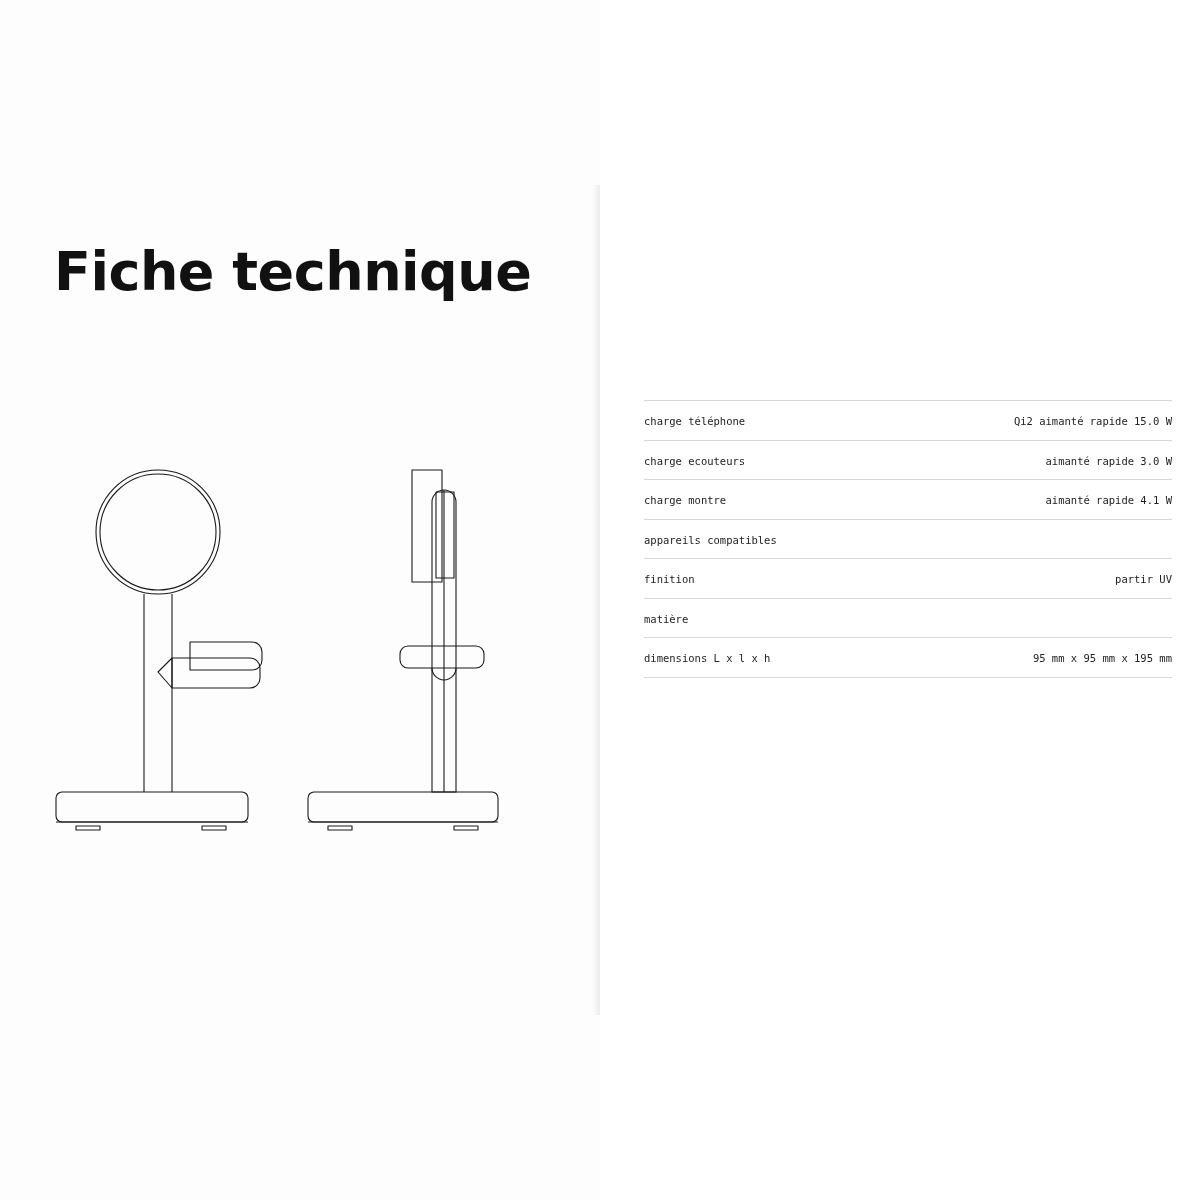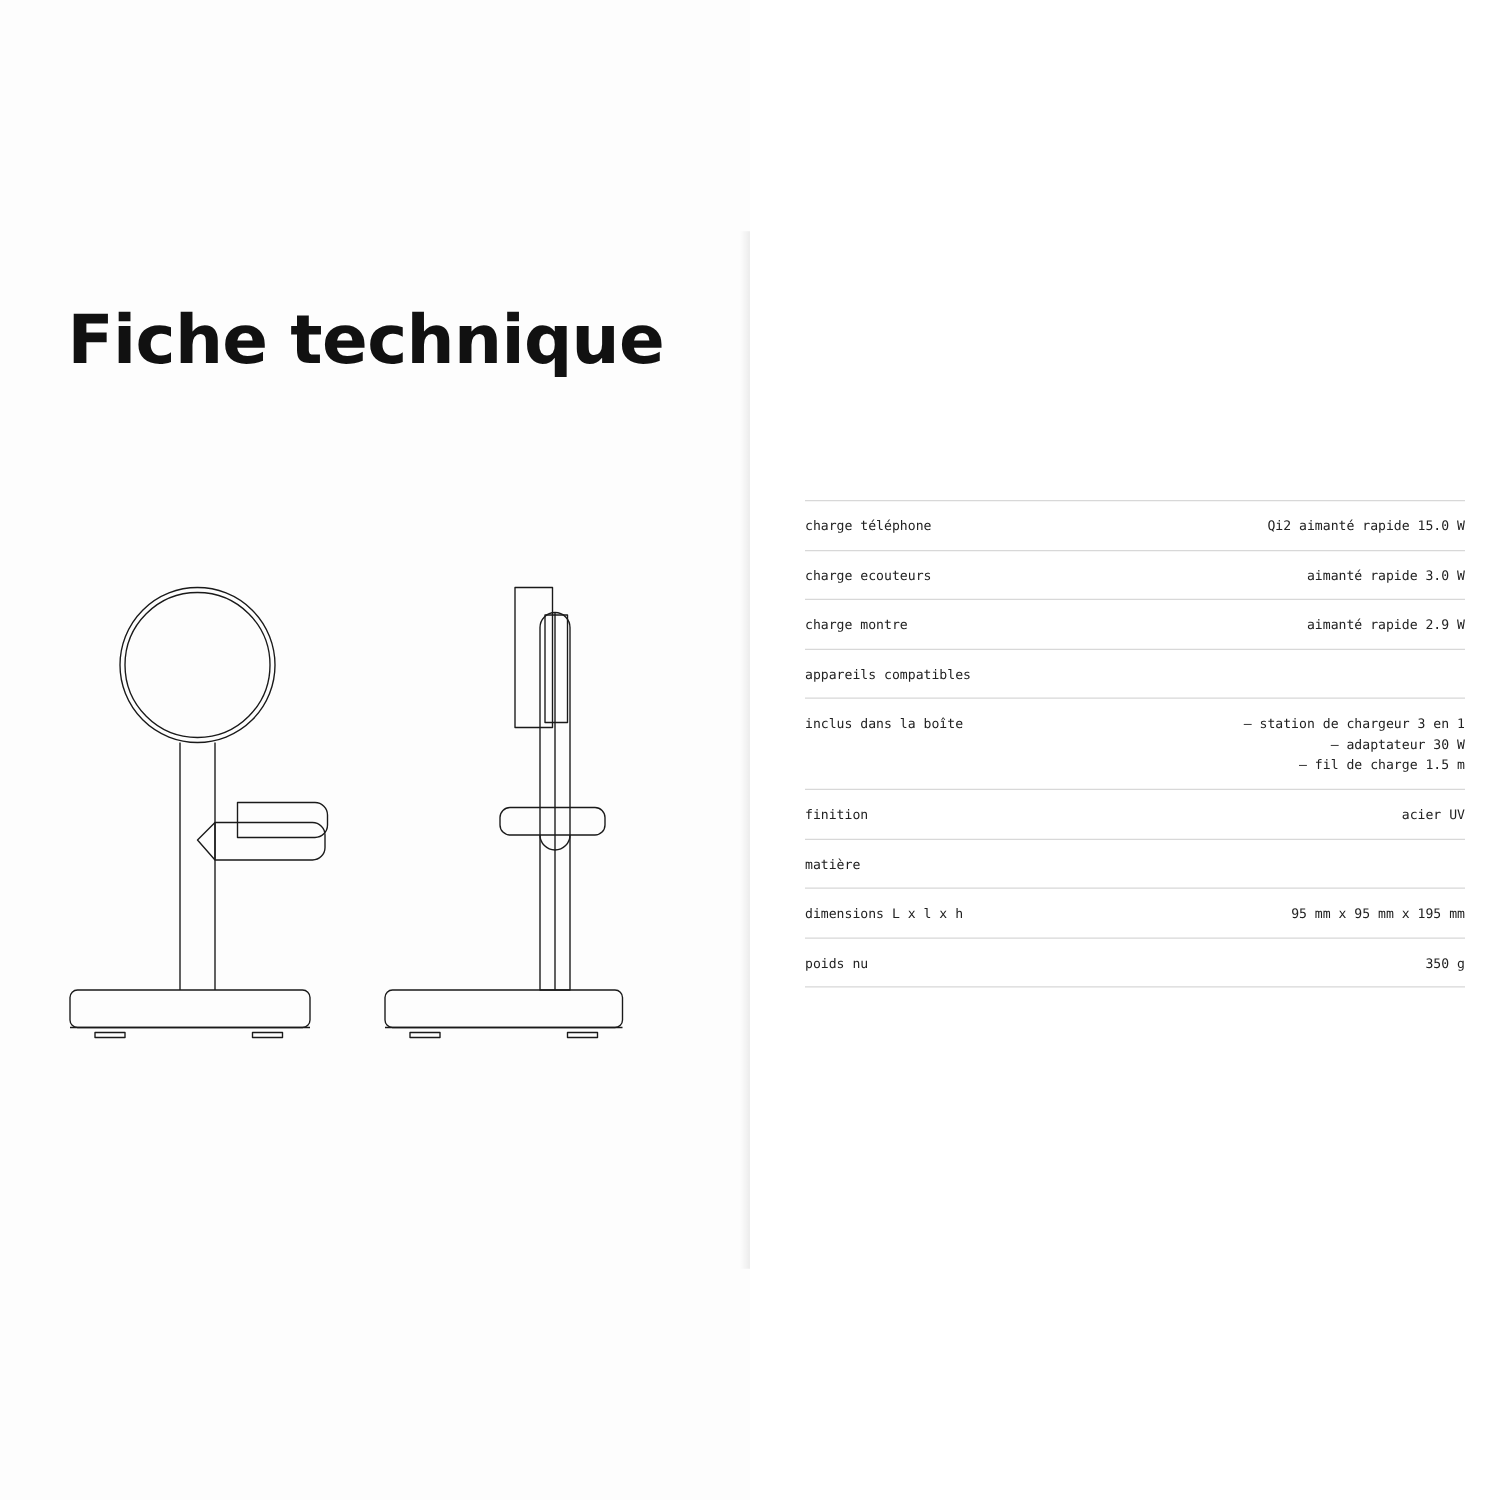--- a/index.html
+++ b/index.html
@@ -177,49 +177,39 @@
         <div class="spec-value">Qi2 aimanté rapide 15.0 W</div>
       </div>
 
       <div class="spec-row">
         <div class="spec-label">charge ecouteurs</div>
         <div class="spec-value">aimanté rapide 3.0 W</div>
       </div>
 
       <div class="spec-row">
         <div class="spec-label">charge montre</div>
-        <div class="spec-value">aimanté rapide 2.9 W</div>
+        <div class="spec-value">aimanté rapide 4.1 W</div>
       </div>
 
       <div class="spec-row">
         <div class="spec-label">appareils compatibles</div>
       </div>
 
-      <div class="spec-row">
-        <div class="spec-label">inclus dans la boîte</div>
-        <div class="spec-value">– station de chargeur 3 en 1
-– adaptateur 30 W
-– fil de charge 1.5 m</div>
-      </div>
 
       <div class="spec-row">
         <div class="spec-label">finition</div>
-        <div class="spec-value">acier UV</div>
+        <div class="spec-value">partir UV</div>
       </div>
 
       <div class="spec-row">
         <div class="spec-label">matière</div>
       </div>
 
       <div class="spec-row">
         <div class="spec-label">dimensions L x l x h</div>
         <div class="spec-value">95 mm x 95 mm x 195 mm</div>
       </div>
 
-      <div class="spec-row">
-        <div class="spec-label">poids nu</div>
-        <div class="spec-value">350 g</div>
-      </div>
 
     </div>
   </div>
 
 </div>
 
 </body></html>

